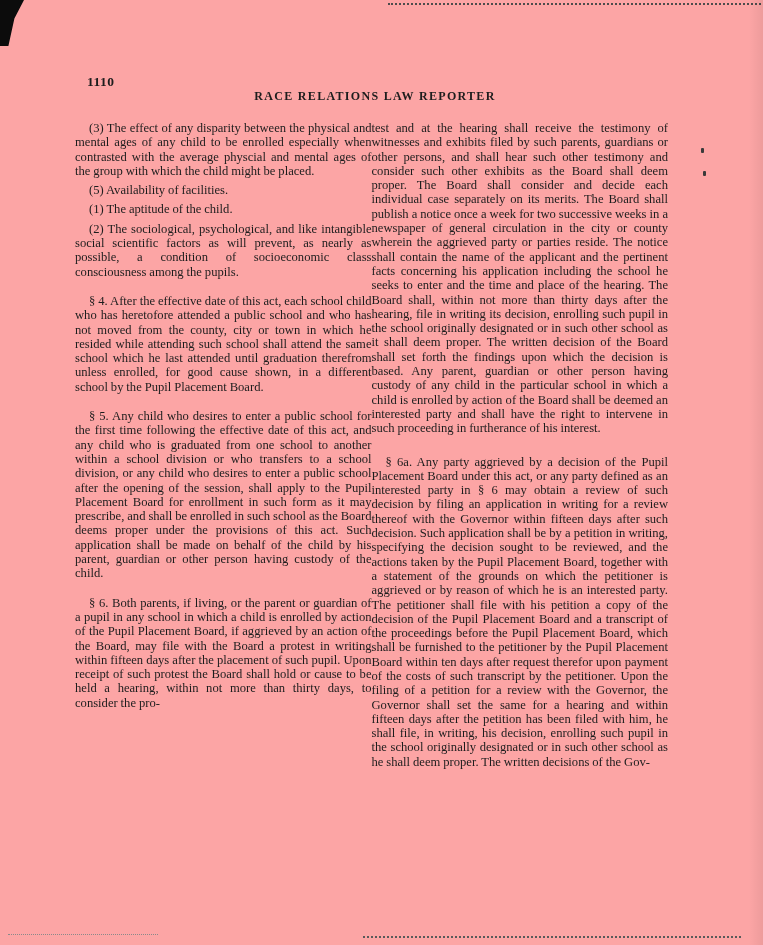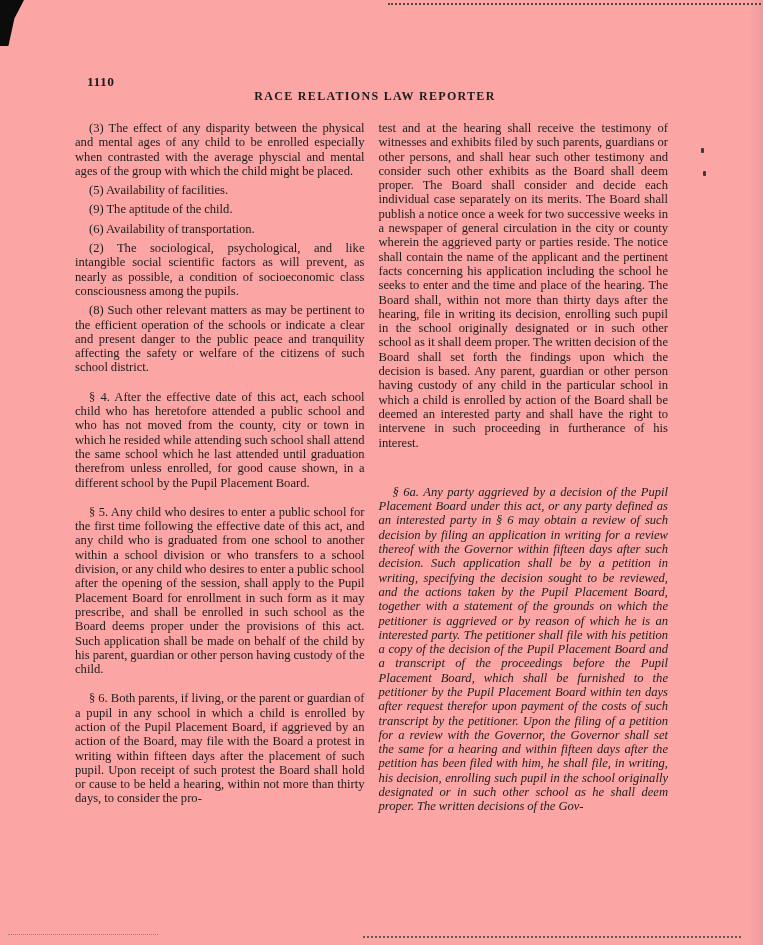--- a/index.html
+++ b/index.html
@@ -82,43 +82,41 @@
     letter-spacing: 1.3px;
     white-space: nowrap;
   }
 
   
   .columns {
     position: absolute;
     left: 75px; right: 95px;
     top: 121px;
     display: flex;
-    gap: 14px;
   }
   .column {
     flex: 1 1 0;
     font-size: 12.6px;
     line-height: 14.3px;
     text-align: justify;
     -webkit-hyphens: auto;
     hyphens: auto;
     word-spacing: -0.2px;
   }
   .para {
     margin: 0 0 5px 0;
   }
   .para.indent {
     text-indent: 14px;
   }
   .para.section {
     margin-top: 15px;
   }
   .para.gap-large {
-    margin-top: 35px;
-    font-style: italic;
+    margin-top: 19px;
   }
 </style>
 </head>
 <body>
 
 <div class="page">
 
   <div class="corner-mark"></div>
   <div class="dotted-top"></div>
   <div class="speck s1"></div>
@@ -127,24 +125,22 @@
   <header>
     <span class="page-number">1110</span>
     <span class="running-head">RACE RELATIONS LAW REPORTER</span>
   </header>
 
   <main class="columns">
 
     <section class="column">
       <p class="para indent">(3) The effect of any disparity between the physical and mental ages of any child to be enrolled especially when contrasted with the average physcial and mental ages of the group with which the child might be placed.</p>
       <p class="para indent">(5) Availability of facilities.</p>
-      <p class="para indent">(9) The aptitude of the child.</p>
-      <p class="para indent">(6) Availability of transportation.</p>
+      <p class="para indent">(1) The aptitude of the child.</p>
       <p class="para indent">(2) The sociological, psychological, and like intangible social scientific factors as will prevent, as nearly as possible, a condition of socioeconomic class consciousness among the pupils.</p>
-      <p class="para indent">(8) Such other relevant matters as may be pertinent to the efficient operation of the schools or indicate a clear and present danger to the public peace and tranquility affecting the safety or welfare of the citizens of such school district.</p>
       <p class="para indent section">§ 4. After the effective date of this act, each school child who has heretofore attended a public school and who has not moved from the county, city or town in which he resided while attending such school shall attend the same school which he last attended until graduation therefrom unless enrolled, for good cause shown, in a different school by the Pupil Placement Board.</p>
       <p class="para indent section">§ 5. Any child who desires to enter a public school for the first time following the effective date of this act, and any child who is graduated from one school to another within a school division or who transfers to a school division, or any child who desires to enter a public school after the opening of the session, shall apply to the Pupil Placement Board for enrollment in such form as it may prescribe, and shall be enrolled in such school as the Board deems proper under the provisions of this act. Such application shall be made on behalf of the child by his parent, guardian or other person having custody of the child.</p>
       <p class="para indent section">§ 6. Both parents, if living, or the parent or guardian of a pupil in any school in which a child is enrolled by action of the Pupil Placement Board, if aggrieved by an action of the Board, may file with the Board a protest in writing within fifteen days after the placement of such pupil. Upon receipt of such protest the Board shall hold or cause to be held a hearing, within not more than thirty days, to consider the pro-</p>
     </section>
 
     <section class="column">
       <p class="para">test and at the hearing shall receive the testimony of witnesses and exhibits filed by such parents, guardians or other persons, and shall hear such other testimony and consider such other exhibits as the Board shall deem proper. The Board shall consider and decide each individual case separately on its merits. The Board shall publish a notice once a week for two successive weeks in a newspaper of general circulation in the city or county wherein the aggrieved party or parties reside. The notice shall contain the name of the applicant and the pertinent facts concerning his application including the school he seeks to enter and the time and place of the hearing. The Board shall, within not more than thirty days after the hearing, file in writing its decision, enrolling such pupil in the school originally designated or in such other school as it shall deem proper. The written decision of the Board shall set forth the findings upon which the decision is based. Any parent, guardian or other person having custody of any child in the particular school in which a child is enrolled by action of the Board shall be deemed an interested party and shall have the right to intervene in such proceeding in furtherance of his interest.</p>
       <p class="para indent section gap-large">§ 6a. Any party aggrieved by a decision of the Pupil Placement Board under this act, or any party defined as an interested party in § 6 may obtain a review of such decision by filing an application in writing for a review thereof with the Governor within fifteen days after such decision. Such application shall be by a petition in writing, specifying the decision sought to be reviewed, and the actions taken by the Pupil Placement Board, together with a statement of the grounds on which the petitioner is aggrieved or by reason of which he is an interested party. The petitioner shall file with his petition a copy of the decision of the Pupil Placement Board and a transcript of the proceedings before the Pupil Placement Board, which shall be furnished to the petitioner by the Pupil Placement Board within ten days after request therefor upon payment of the costs of such transcript by the petitioner. Upon the filing of a petition for a review with the Governor, the Governor shall set the same for a hearing and within fifteen days after the petition has been filed with him, he shall file, in writing, his decision, enrolling such pupil in the school originally designated or in such other school as he shall deem proper. The written decisions of the Gov-</p>
     </section>
 

